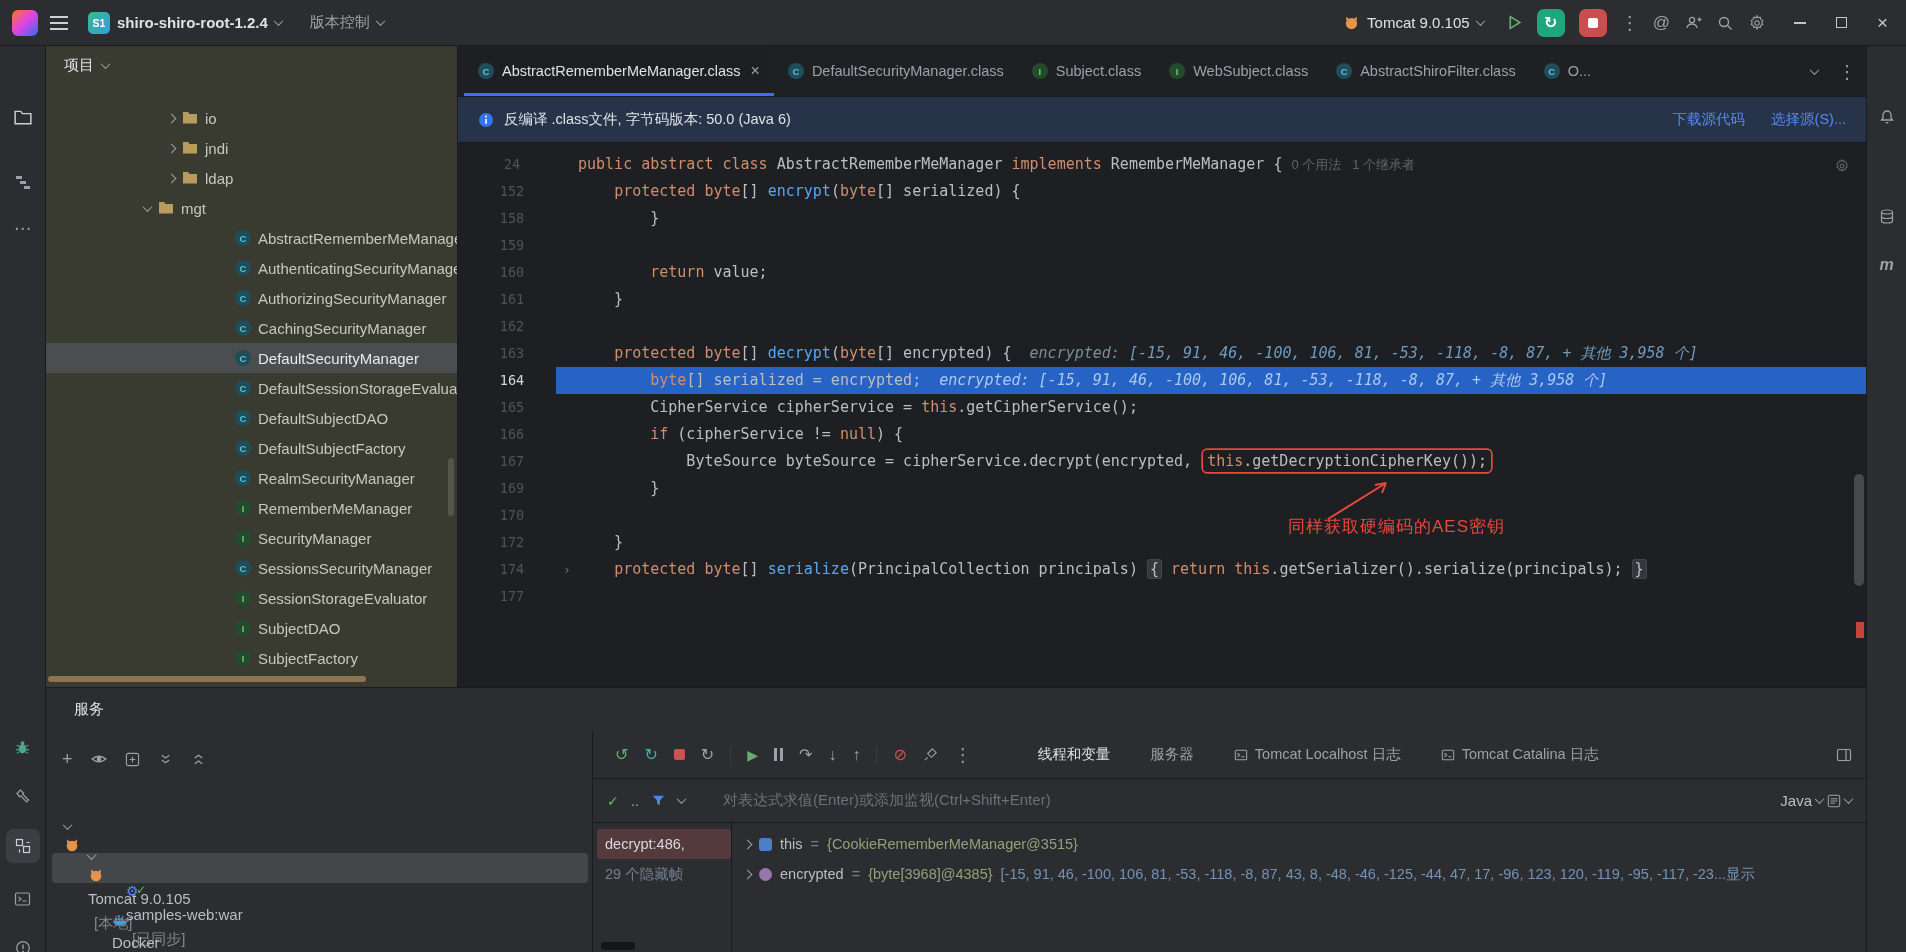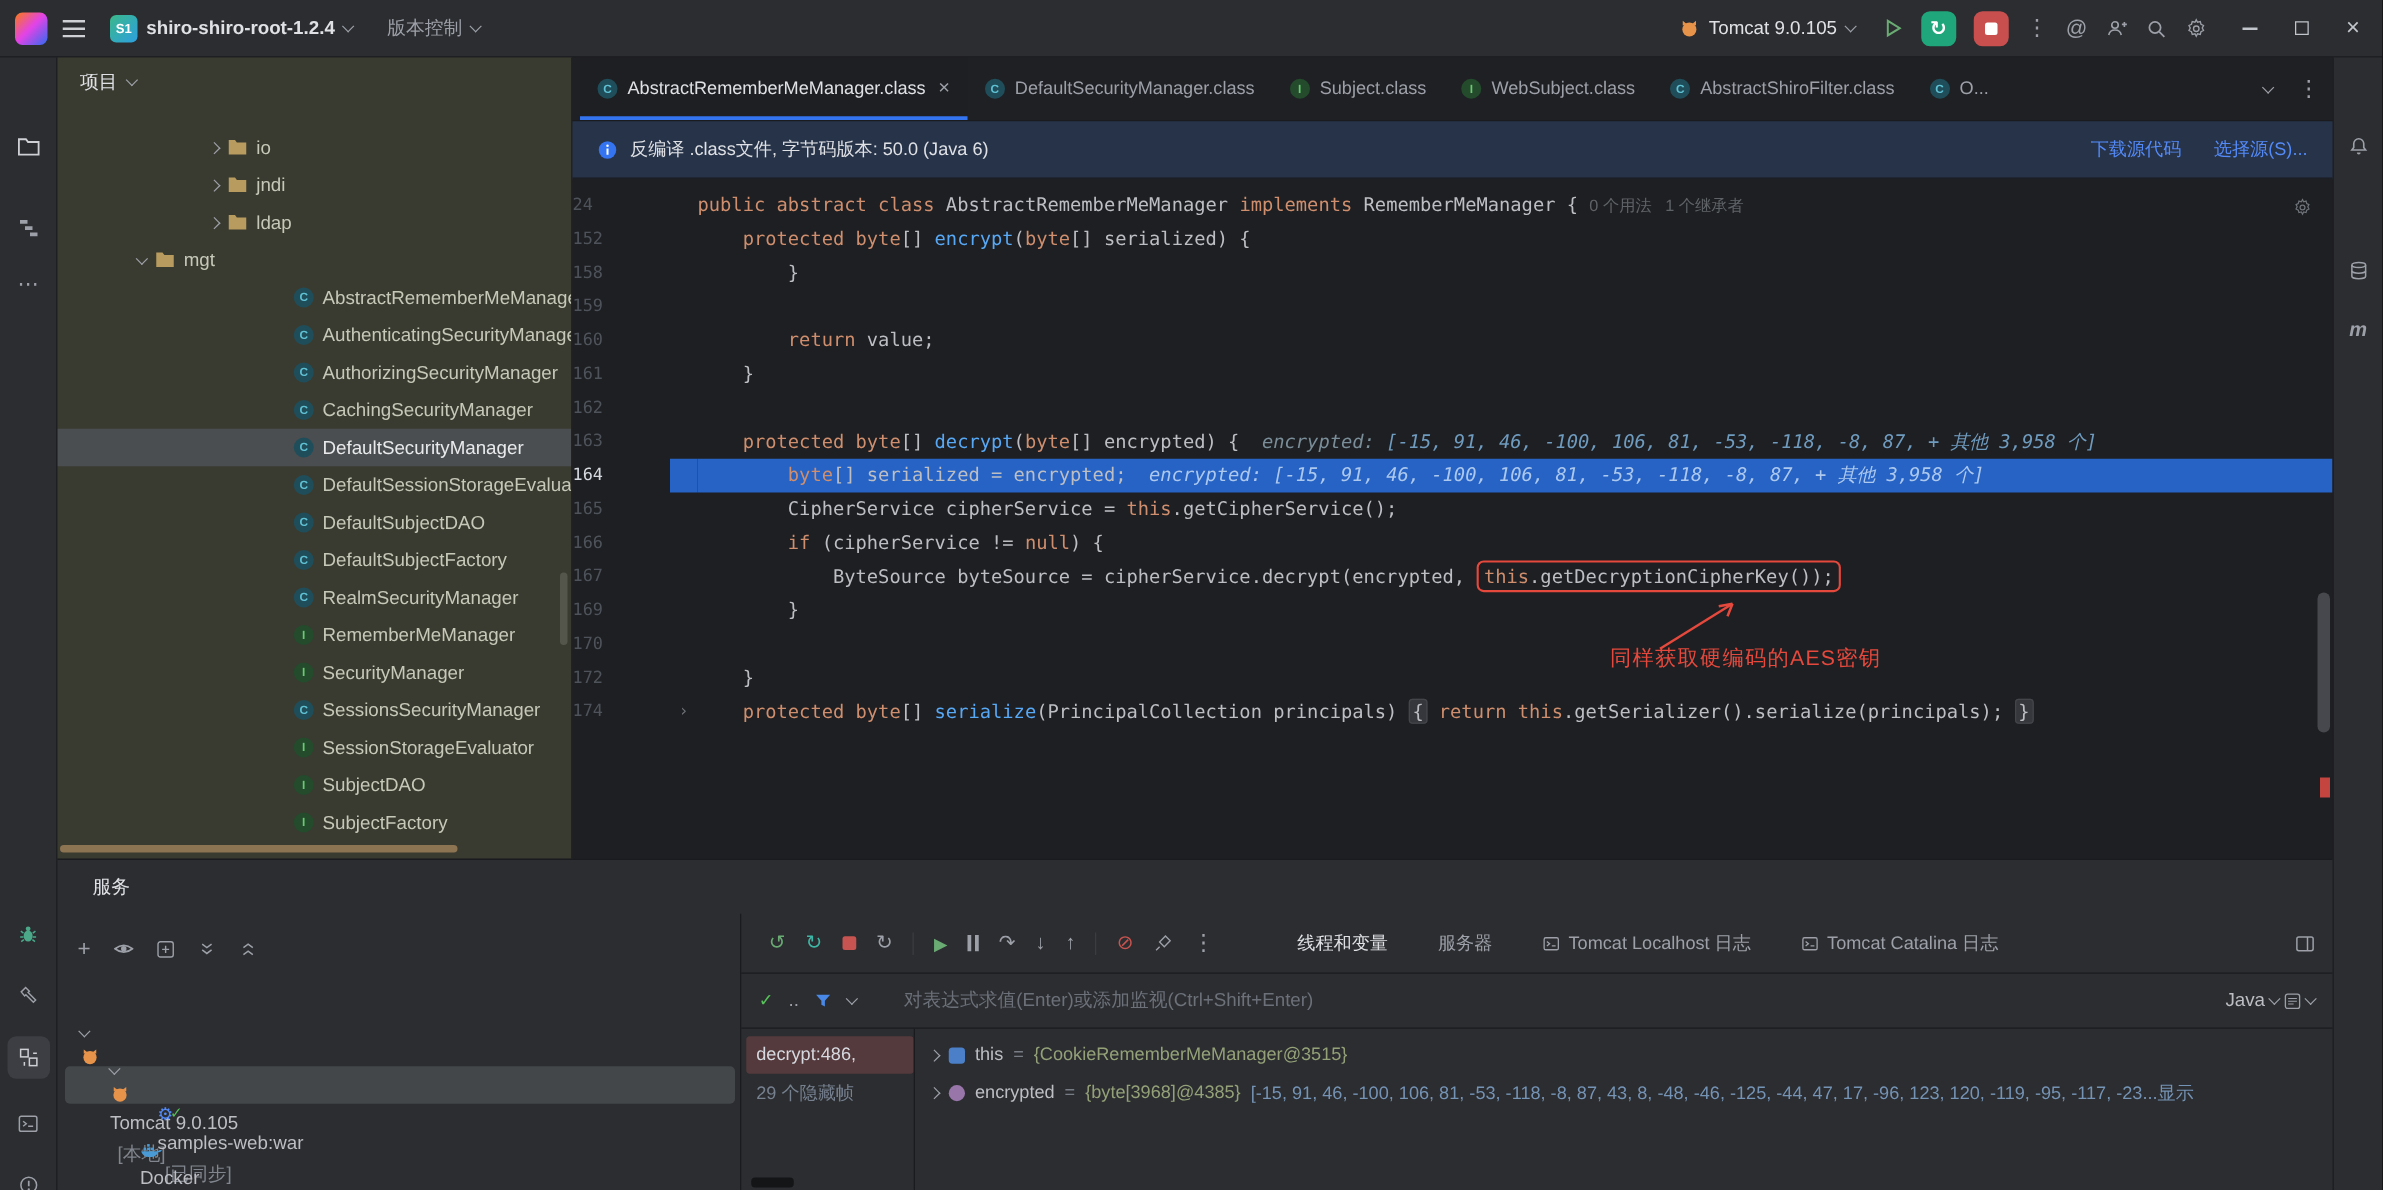--- a/index.html
+++ b/index.html
@@ -69,22 +69,22 @@
   .tabbar-end{position:absolute;right:10px;top:0;height:51px;display:flex;align-items:center;gap:20px;}
 
   .banner{position:absolute;left:0;top:51px;right:0;height:46px;background:#263349;display:flex;align-items:center;
           gap:10px;padding:0 20px;font-size:14.5px;color:#DFE1E5;border-bottom:1px solid #1A1B1E;}
   .banner-links{margin-left:auto;display:flex;gap:26px;}
   .blink{color:#548AF7;}
 
   .code{position:absolute;left:0;top:97px;right:0;bottom:0;overflow:hidden;padding-top:8px;
         font-family:"DejaVu Sans Mono","Liberation Mono",monospace;font-size:15px;}
   .code-row{height:27px;line-height:27px;display:flex;}
-  .gutter-num{width:78px;text-align:left;padding-right:10px;color:#4E535B;font-size:13.5px;flex:none;
-              font-family:"DejaVu Sans Mono",monospace;}
+  .gutter-num{width:78px;text-align:center;padding-right:10px;color:#4E535B;font-size:13.5px;flex:none;
+              font-family:"DejaVu Sans Mono",monospace;margin-left:20px;}
   .fold-col{width:22px;flex:none;text-align:center;color:#6F737A;font-size:13px;}
   .code-text{white-space:pre;flex:1;min-width:0;}
   .exec .code-text,.exec .fold-col{background:#2663C4;}
   .exec .gutter-num{color:#D5D8DE;}
   .c-kw{color:#CF8E6D;}
   .c-pl{color:#BCBEC4;}
   .c-mth{color:#57A8F5;}
   .c-hint{color:#5F6368;font-size:13px;font-family:"Liberation Sans",sans-serif;}
   .c-dbgl{color:#7A8E99;font-style:italic;}
   .c-dbgv{color:#6F9BBF;font-style:italic;}
@@ -315,21 +315,21 @@
         </div>
         <div class="tree-row" style="padding-left: 122px;">
           <span class="chev right"></span>
           <span class="folder-ic">
             <svg width="16" height="14" viewBox="0 0 16 14">
               <path d="M1 2h5l1.5 2H15v9.5H1z" fill="#B89B5E"></path>
             </svg>
           </span>
           <span class="tree-label">ldap</span>
         </div>
-        <div class="tree-row" style="padding-left: 64px;">
+        <div class="tree-row" style="padding-left: 98px;">
           <span class="chev"></span>
           <span class="folder-ic">
             <svg width="16" height="14" viewBox="0 0 16 14">
               <path d="M1 2h5l1.5 2H15v9.5H1z" fill="#B89B5E"></path>
             </svg>
           </span>
           <span class="tree-label">mgt</span>
         </div>
         <div class="tree-row" style="padding-left: 168px;">
           <span class="chev-space"></span>
@@ -533,20 +533,25 @@
           </div>
           <div class="code-row">
             <span class="gutter-num">172</span>
             <span class="fold-col"></span>
             <span class="code-text"><span class="c-pl">    }</span></span>
           </div>
           <div class="code-row">
             <span class="gutter-num">174</span>
             <span class="fold-col">›</span>
             <span class="code-text"><span class="c-pl">    </span><span class="c-kw">protected byte</span><span class="c-pl">[] </span><span class="c-mth">serialize</span><span class="c-pl">(PrincipalCollection principals) </span><span class="c-foldm">{</span><span class="c-pl"> </span><span class="c-kw">return </span><span class="c-kw">this</span><span class="c-pl">.getSerializer().serialize(principals); </span><span class="c-foldm">}</span></span>
+          </div>
+          <div class="code-row">
+            <span class="gutter-num">177</span>
+            <span class="fold-col"></span>
+            <span class="code-text"></span>
           </div>
         </div>
       <div class="annotation-text">同样获取硬编码的AES密钥</div>
       <svg class="arrow-svg" width="1408" height="544">
         <line x1="870" y1="376" x2="928" y2="340" stroke="#E5493D" stroke-width="2"></line>
         <path d="M928 340 L917 342 M928 340 L924 350" stroke="#E5493D" stroke-width="2" fill="none"></path>
       </svg>
     </div>
 
     <span class="ed-gear">

